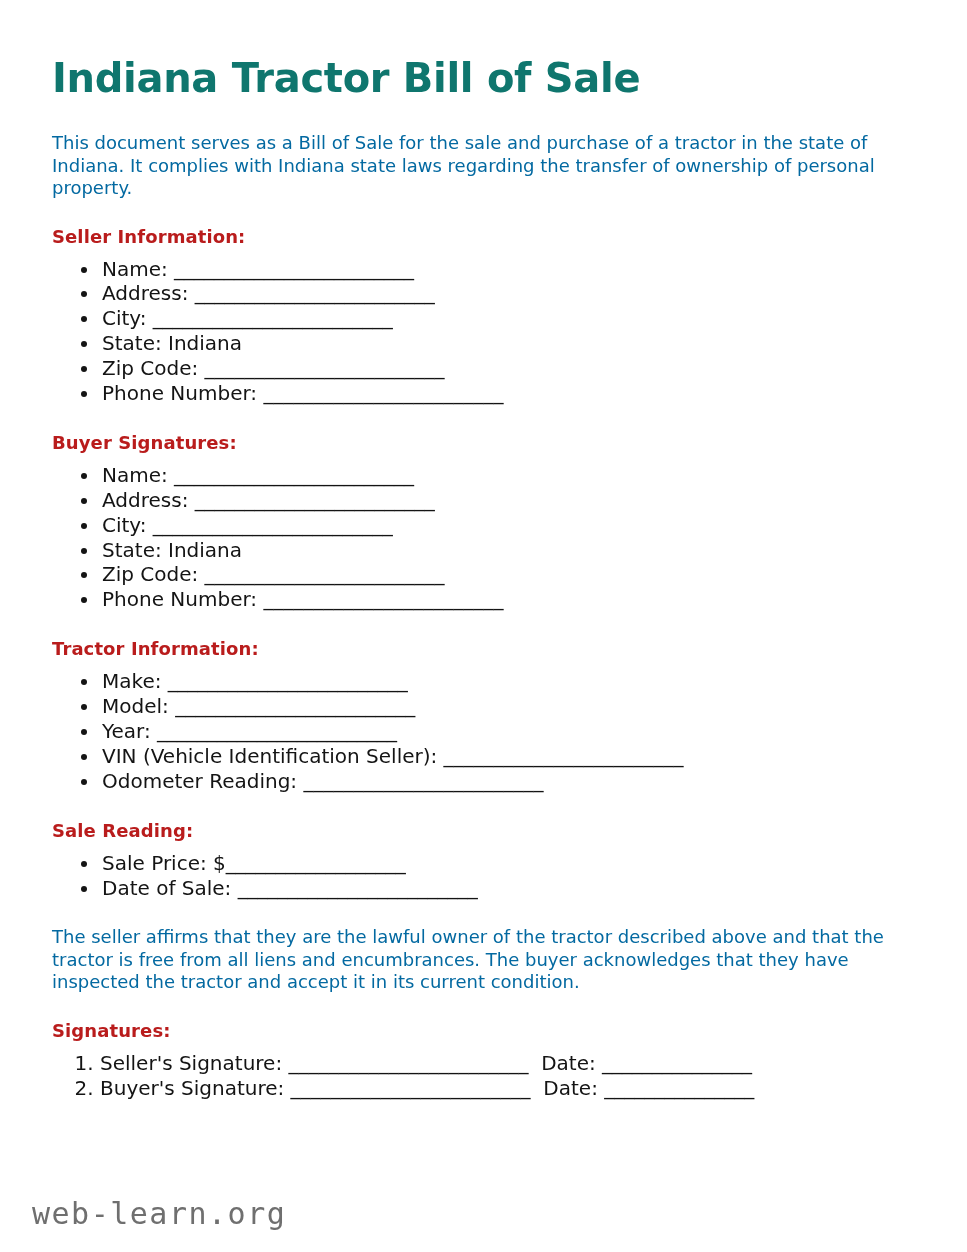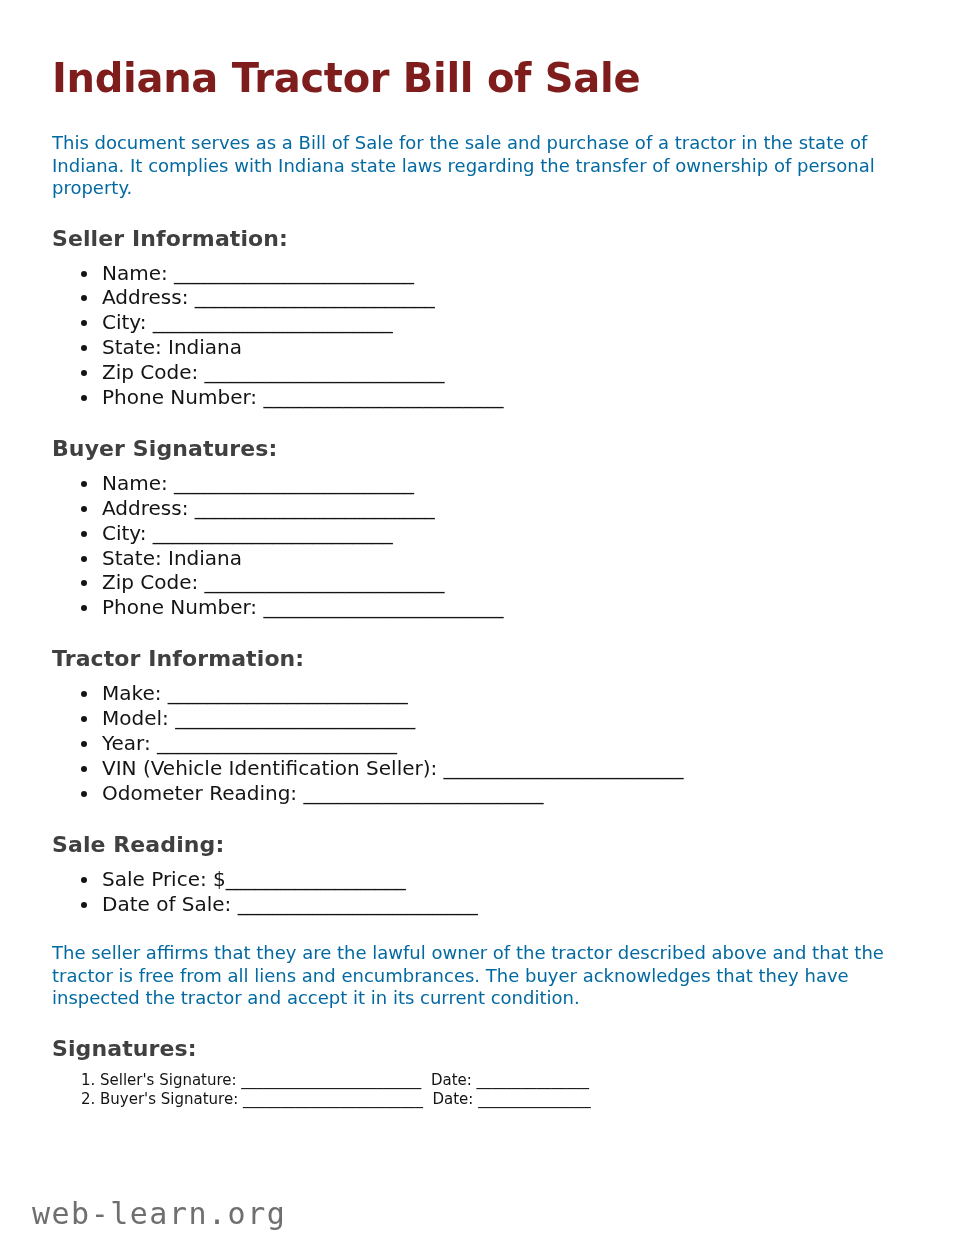--- a/index.html
+++ b/index.html
@@ -29,53 +29,53 @@
     left: 52px;
     top: 56px;
     width: 866px;
   }
   h1.doc-title {
     font-size: 40px;
     font-weight: bold;
     letter-spacing: -0.3px;
     line-height: 1.1;
     margin: 0 0 32px 0;
-    color: #7f1d1d;
+    color: #0f766e;
   }
   p.para {
     font-size: 18px;
     line-height: 1.25;
     margin: 0 0 26px 0;
     color: #0369a1;
   }
   h2.section-heading {
-    font-size: 22px;
+    font-size: 18px;
     font-weight: bold;
     margin: 0 0 10px 0;
-    color: #404040;
+    color: #b91c1c;
     letter-spacing: 0.1px;
   }
   ul.field-list {
     list-style: disc outside;
     margin: 0 0 26px 0;
     padding-left: 48px;
   }
   ul.field-list li {
     font-size: 20px;
     line-height: 1.245;
     color: #141414;
     padding-left: 2px;
   }
   ol.sig-list {
     list-style: decimal outside;
     margin: 0 0 26px 0;
     padding-left: 48px;
   }
   ol.sig-list li {
-    font-size: 15px;
+    font-size: 20px;
     line-height: 1.245;
     color: #141414;
     white-space: pre;
   }
   .blank {
     letter-spacing: 0px;
   }
   .watermark {
     position: absolute;
     left: 32px;

